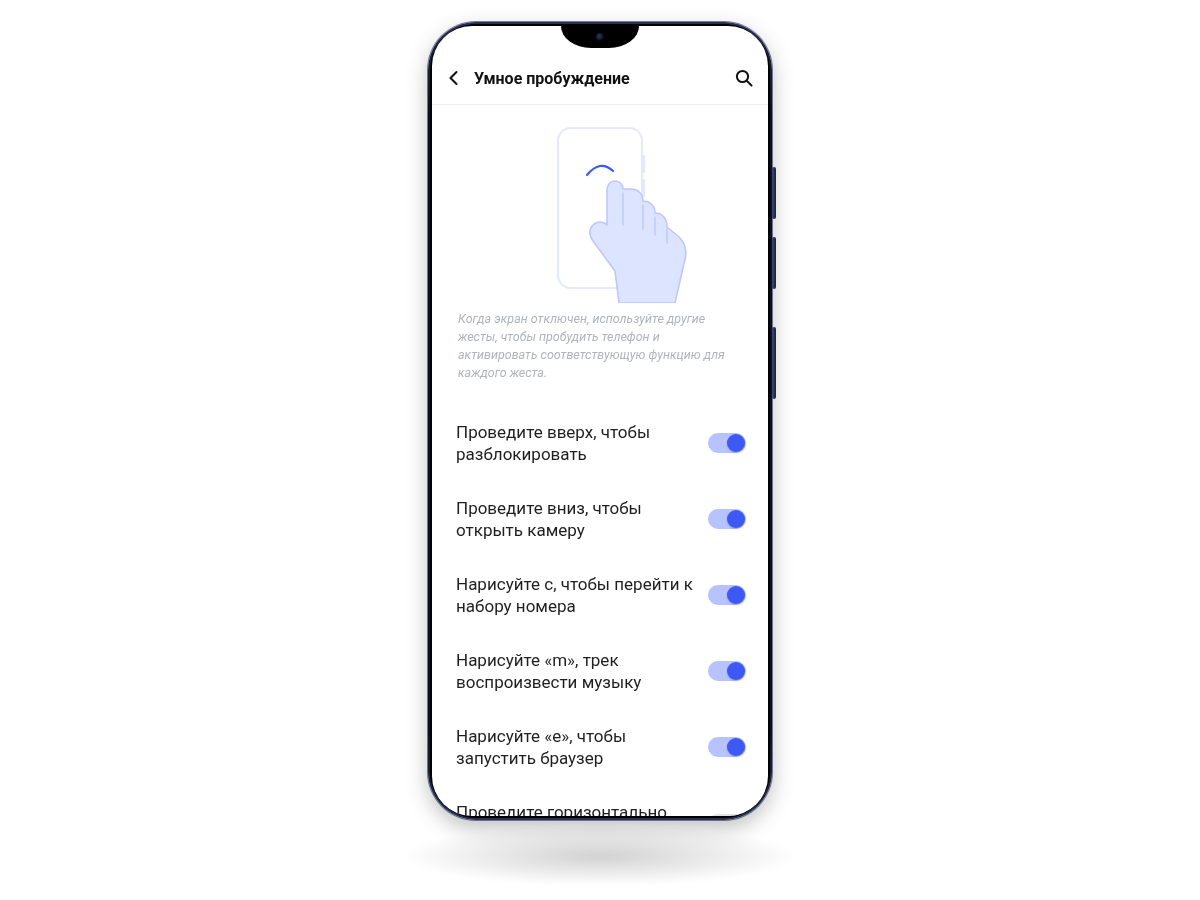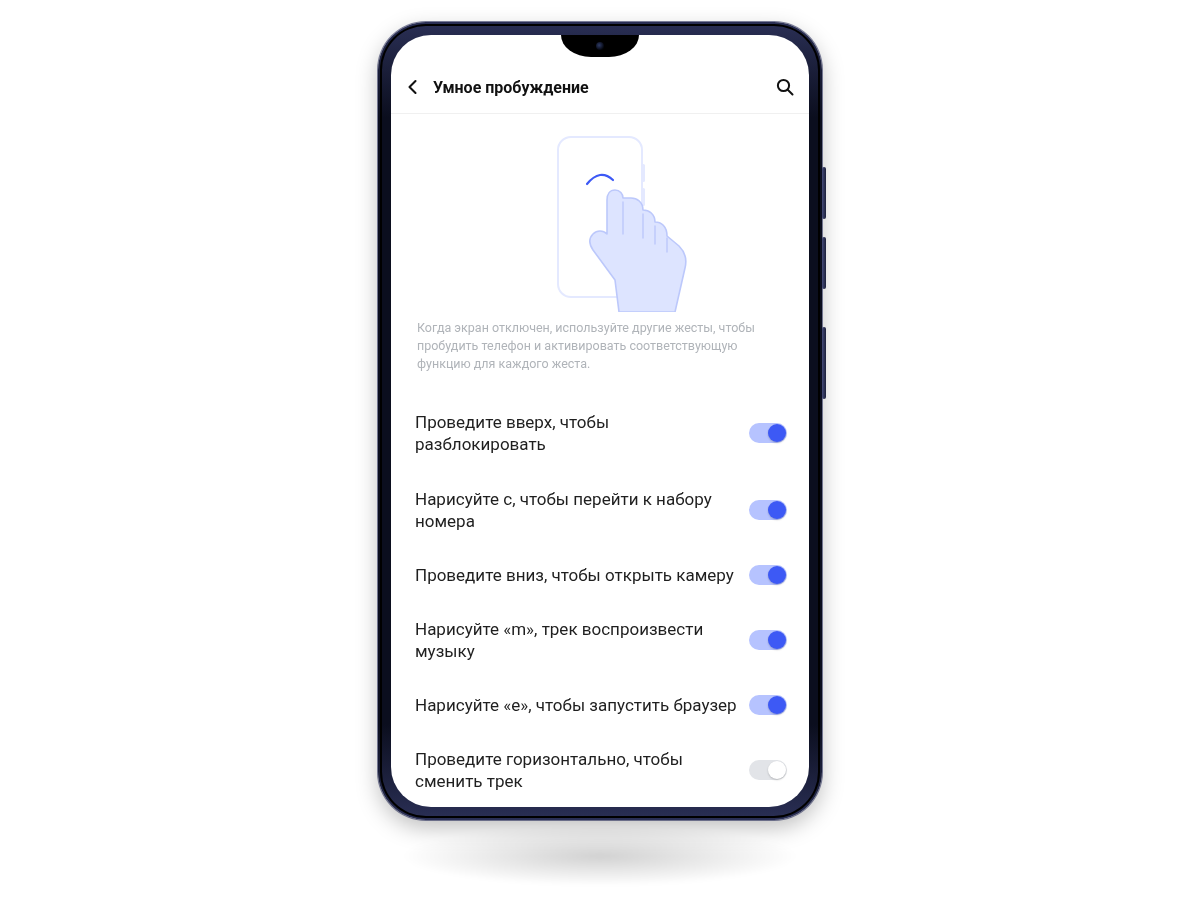--- a/index.html
+++ b/index.html
@@ -30,25 +30,25 @@
     width: 400px;
     height: 60px;
     background: radial-gradient(ellipse at center, rgba(0,0,0,0.18) 0%, rgba(0,0,0,0.04) 55%, rgba(0,0,0,0) 70%);
     filter: blur(2px);
     z-index: 0;
   }
 
   
   .phone {
     position: relative;
-    width: 444px;
+    width: 344px;
     height: 798px;
     border-radius: 48px;
     background: linear-gradient(180deg, #2a2f55 0%, #0b0e1e 12%, #0b0e1e 88%, #2a2f55 100%);
-    padding: 13px;
+    padding: 4px;
     box-shadow:
       0 0 0 1px rgba(40,45,90,0.6),
       0 8px 22px rgba(0,0,0,0.25);
     z-index: 1;
   }
   .phone::before {
     content: "";
     position: absolute;
     inset: 2px;
     border-radius: 46px;
@@ -136,20 +136,21 @@
     overflow: hidden;
     border-top: 1px solid #f0f0f0;
   }
 
   
   .hero {
     display: flex;
     flex-direction: column;
     align-items: center;
     padding: 18px 24px 14px;
+    font-style: italic;
   }
   .hero-illustration {
     width: 180px;
     height: 175px;
     position: relative;
   }
   .illu-phone {
     position: absolute;
     left: 50%;
     top: 4px;
@@ -303,27 +304,27 @@
         </div>
 
         <div class="list" id="settings-list">
             <div class="row">
               <div class="row-label">Проведите вверх, чтобы разблокировать</div>
               <div class="toggle on">
                 <div class="knob"></div>
               </div>
             </div>
             <div class="row">
+              <div class="row-label">Проведите вниз, чтобы открыть камеру</div>
+              <div class="toggle on">
+                <div class="knob"></div>
+              </div>
+            </div>
+            <div class="row">
               <div class="row-label">Нарисуйте с, чтобы перейти к набору номера</div>
-              <div class="toggle on">
-                <div class="knob"></div>
-              </div>
-            </div>
-            <div class="row">
-              <div class="row-label">Проведите вниз, чтобы открыть камеру</div>
               <div class="toggle on">
                 <div class="knob"></div>
               </div>
             </div>
             <div class="row">
               <div class="row-label">Нарисуйте «m», трек воспроизвести музыку</div>
               <div class="toggle on">
                 <div class="knob"></div>
               </div>
             </div>

